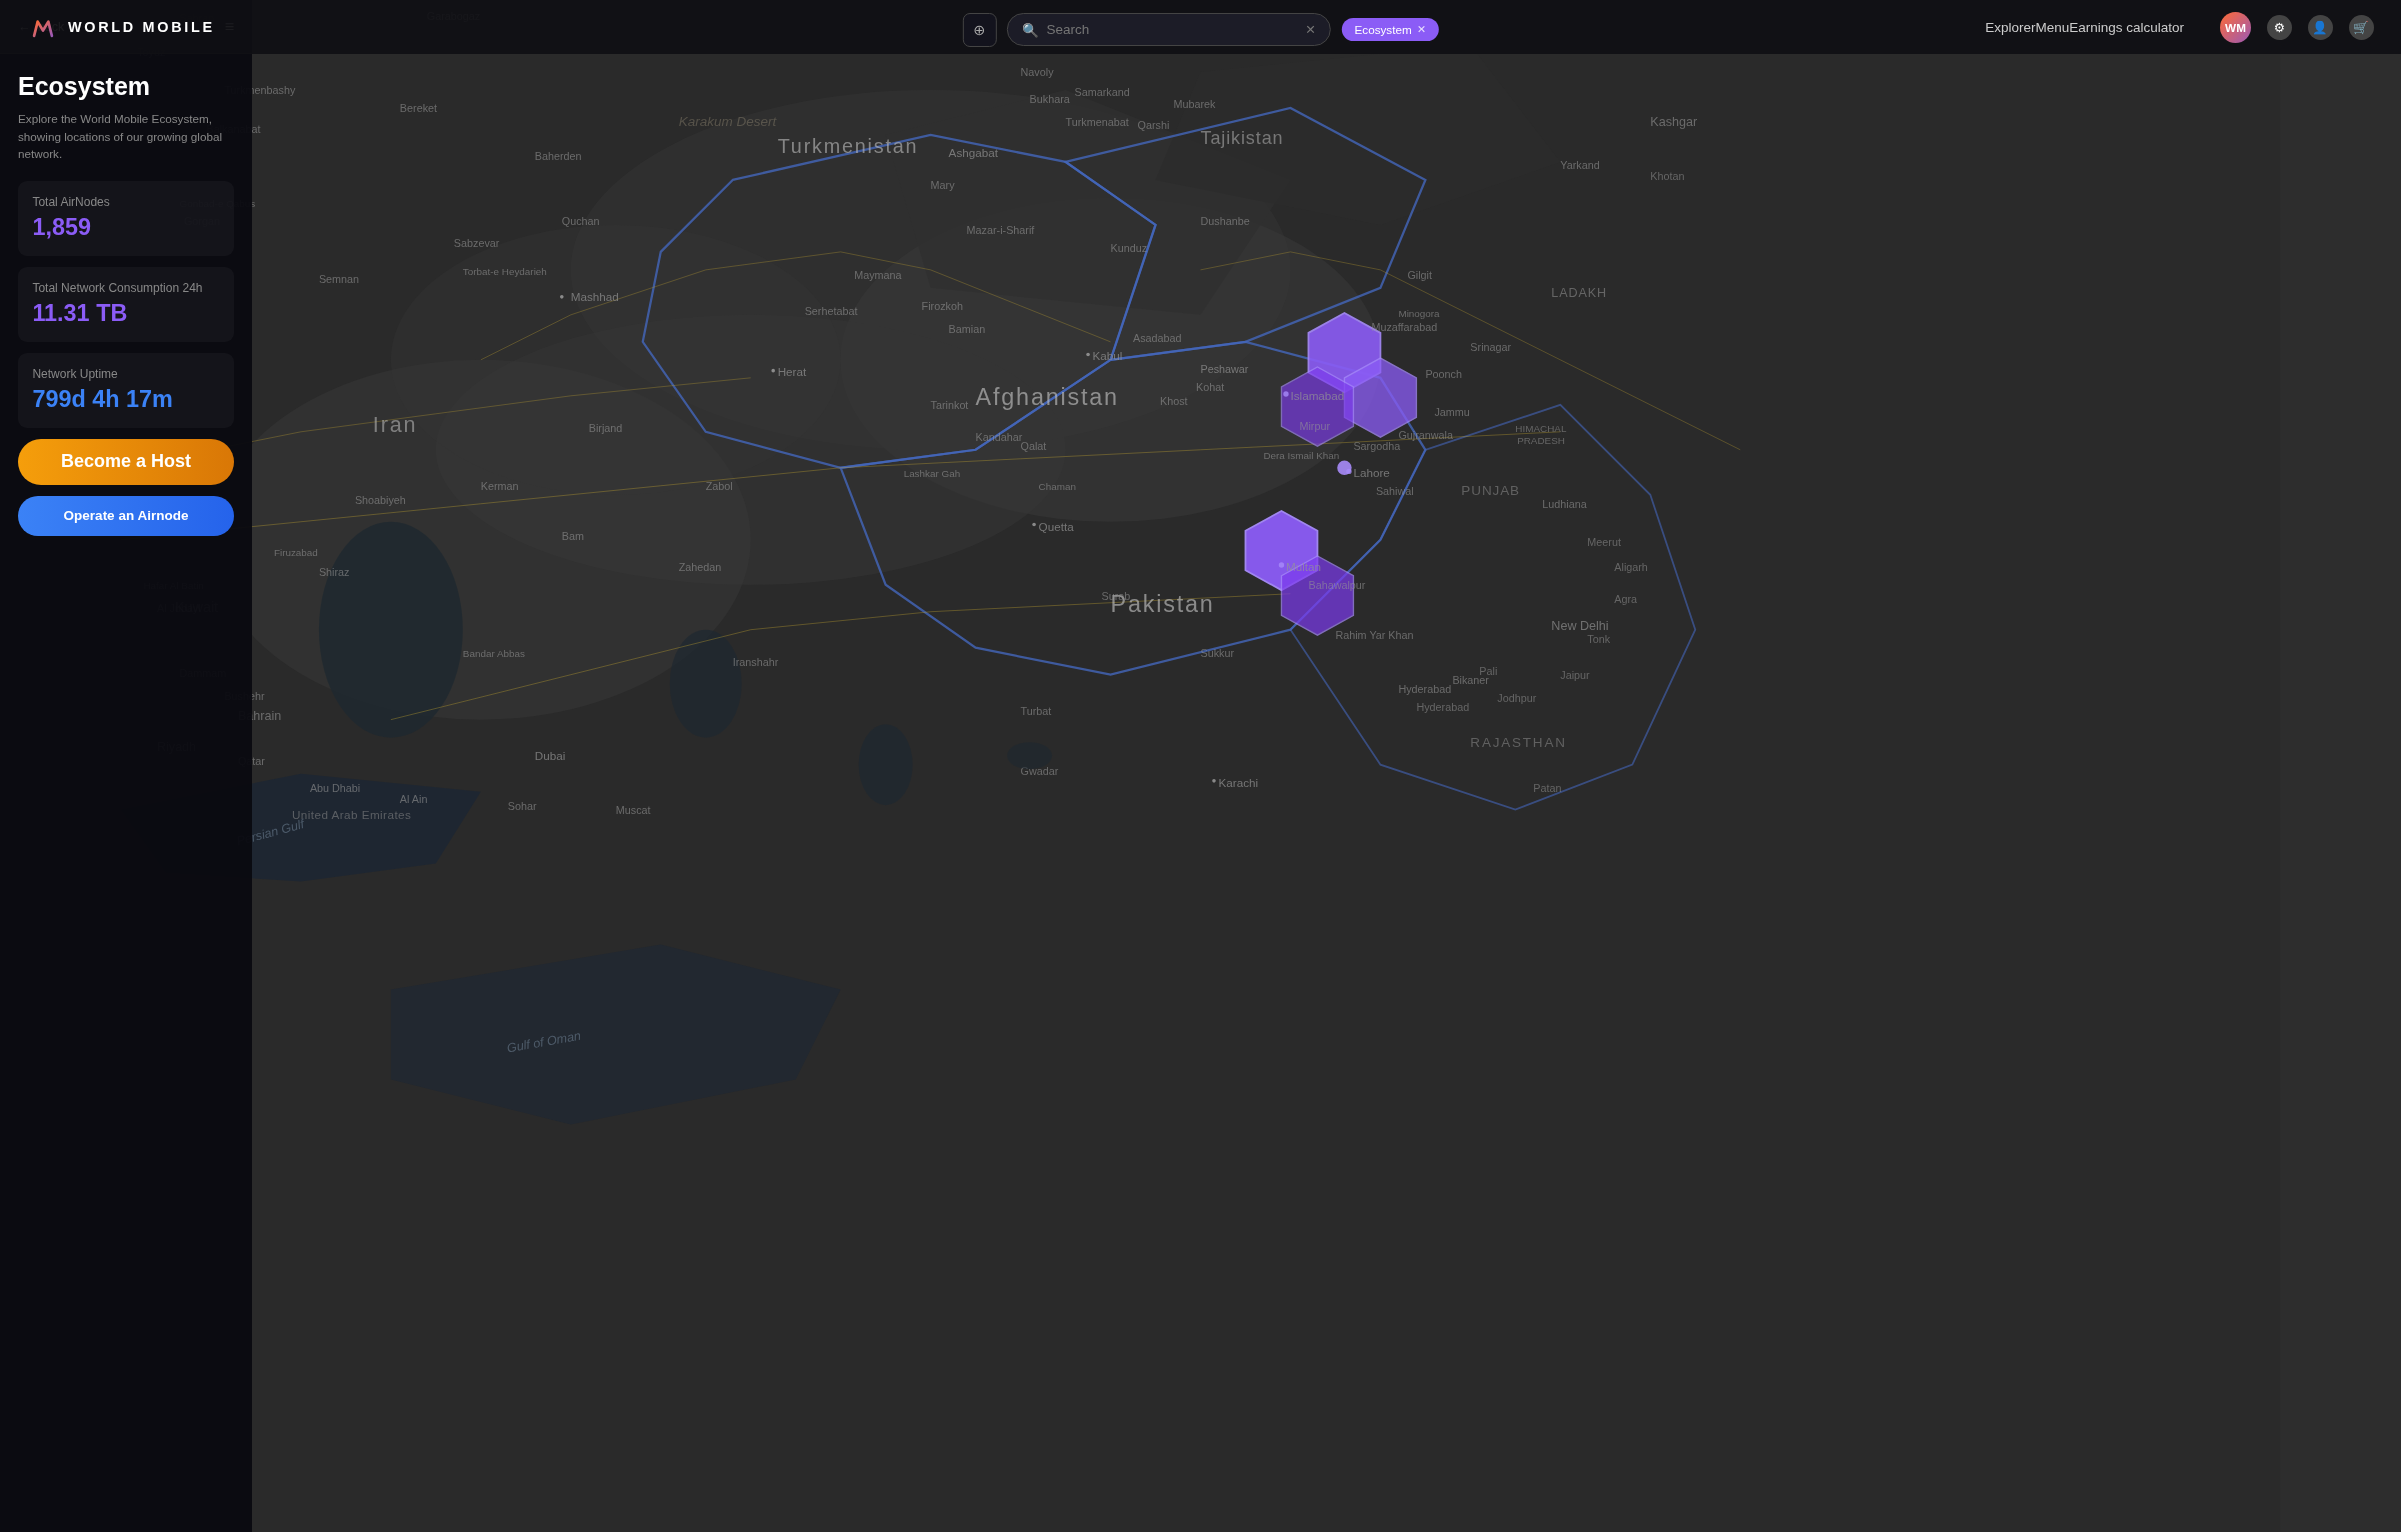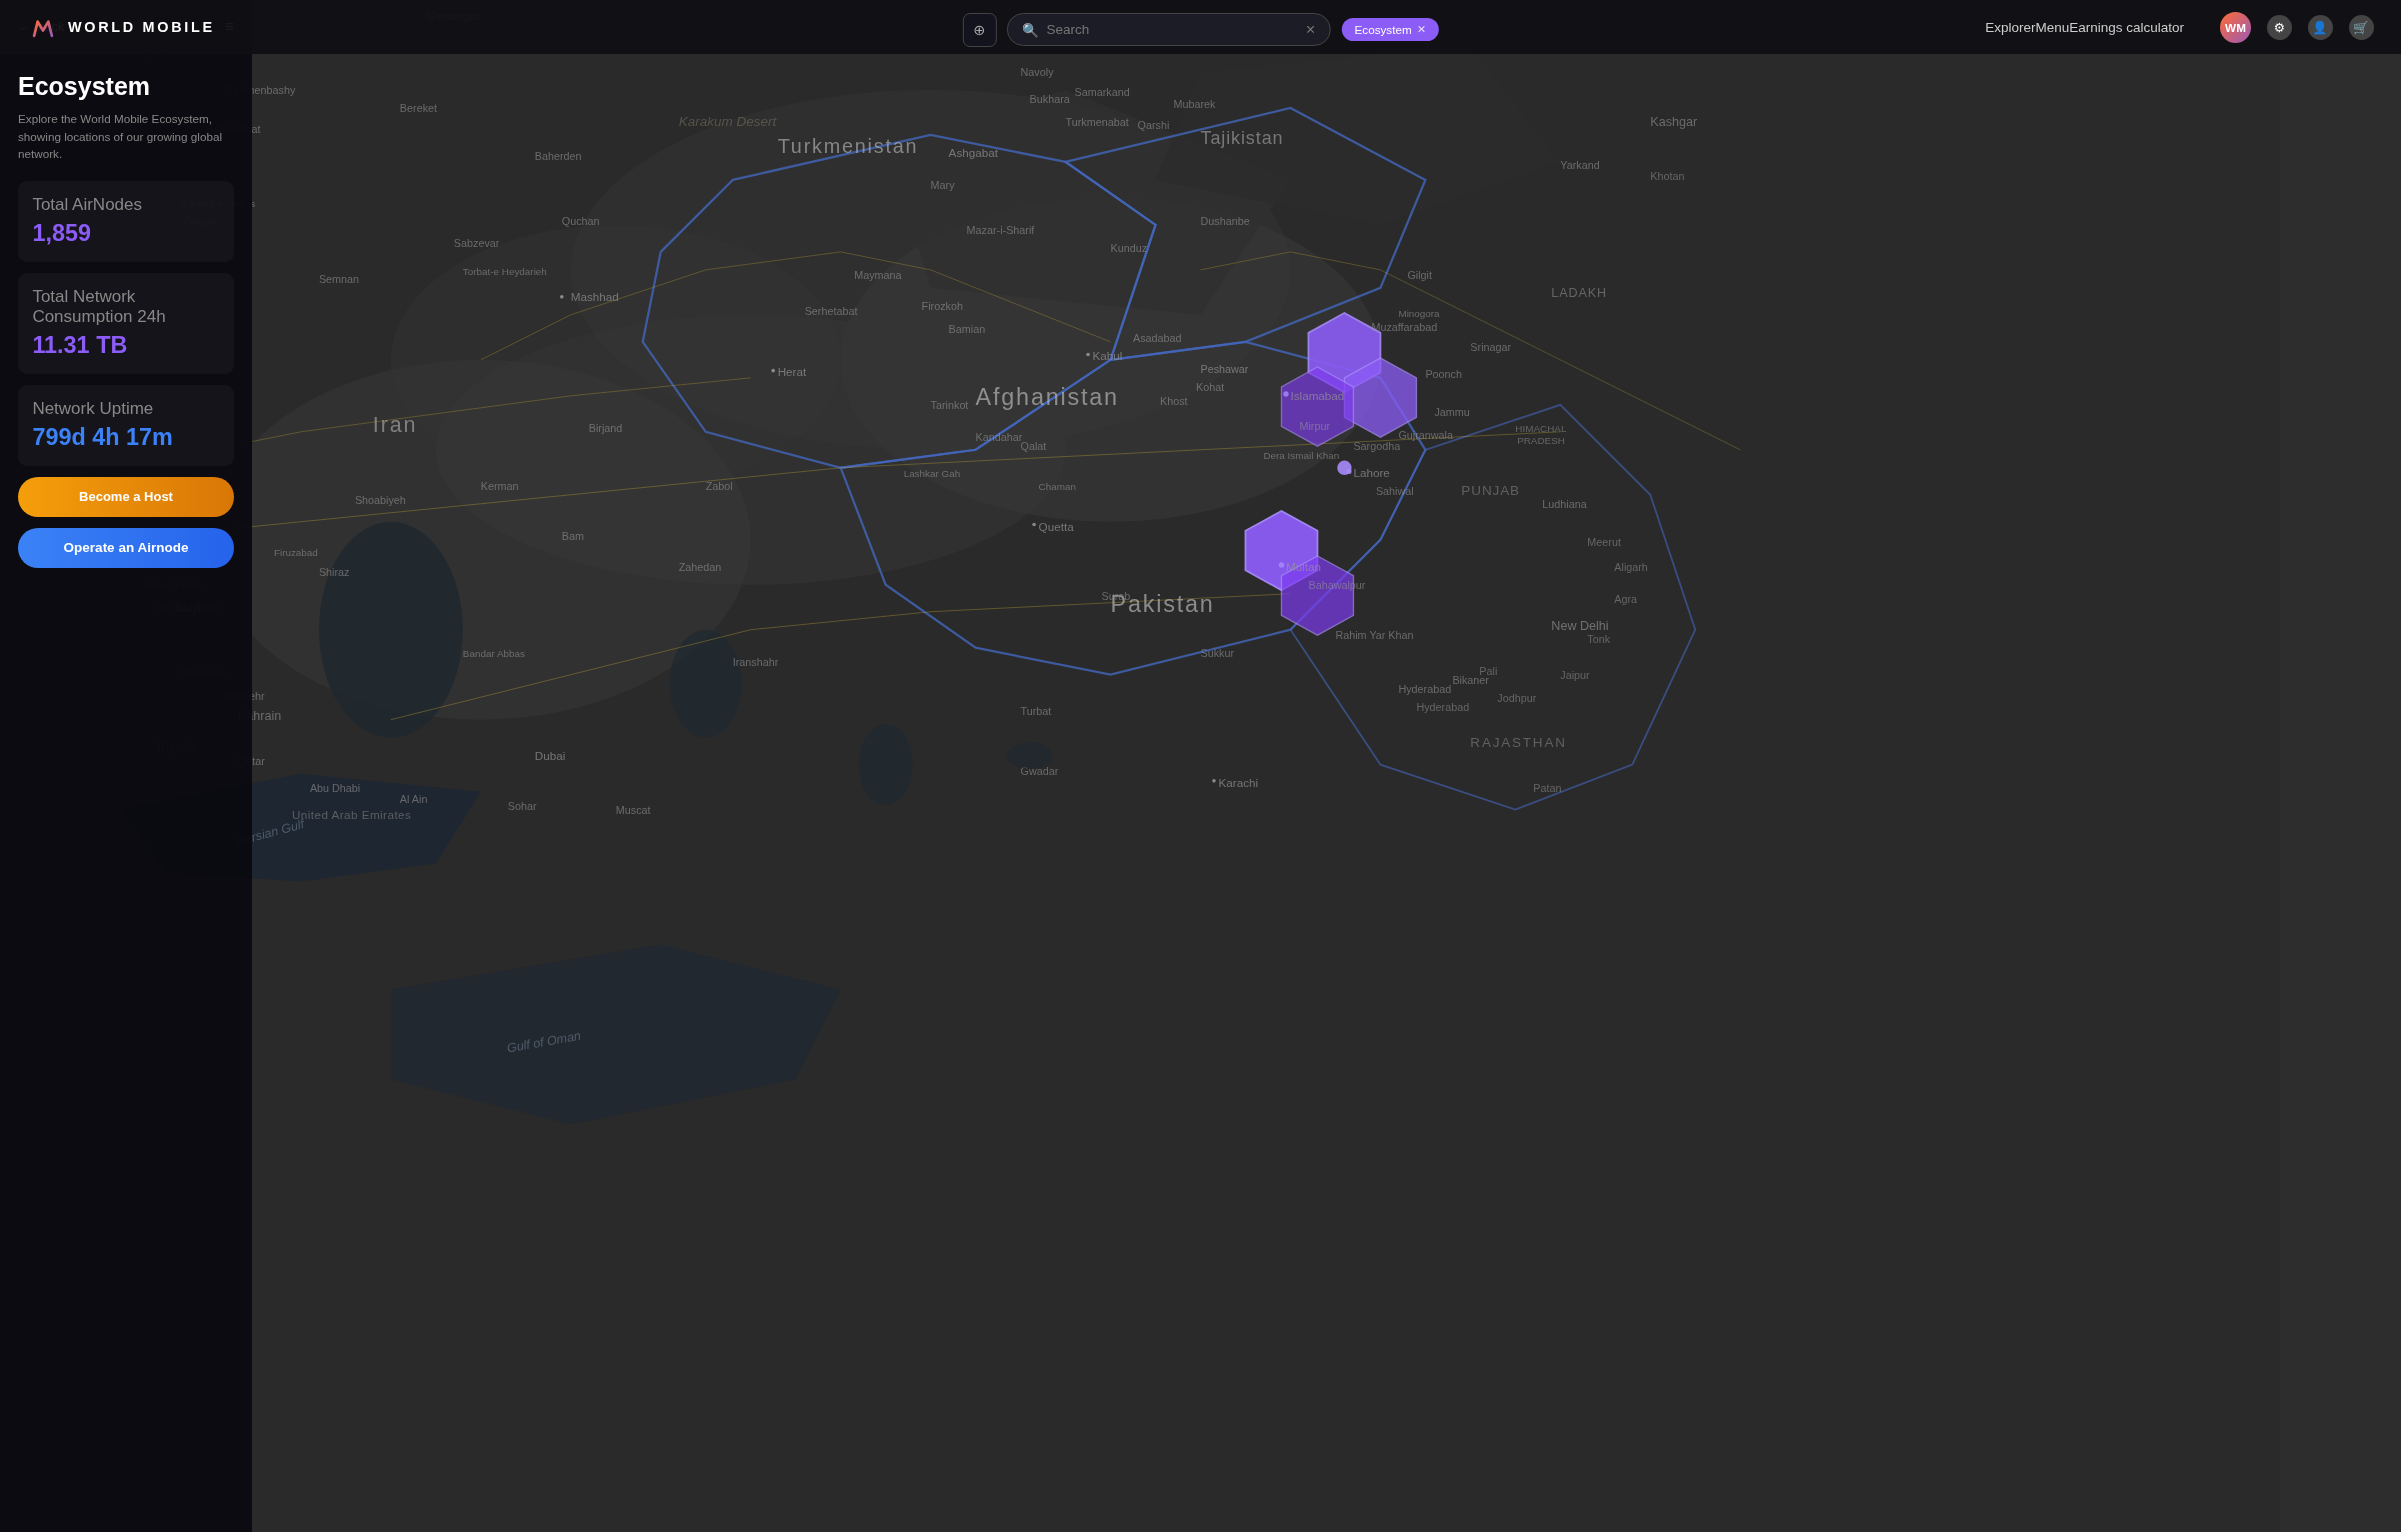--- a/index.html
+++ b/index.html
@@ -183,42 +183,42 @@
     }
 
     .stat-card {
       background: rgba(255,255,255,0.04);
       border-radius: 9px;
       padding: 14.4px;
       margin-bottom: 10.8px;
     }
 
     .stat-label {
-      font-size: 17px;
+      font-size: 12px;
       color: #888;
       margin-bottom: 5.4px;
     }
 
     .stat-value {
       font-size: 23.4px;
       font-weight: 700;
       color: #9b59b6;
     }
 
     .stat-value.purple { color: #8b5cf6; }
     .stat-value.blue { color: #3b82f6; }
 
     .btn-become-host {
       width: 100%;
       padding: 12.6px;
       background: linear-gradient(90deg, #f59e0b, #d97706);
       color: white;
       border: none;
       border-radius: 27px;
-      font-size: 13px;
+      font-size: 18px;
       font-weight: 600;
       cursor: pointer;
       margin-bottom: 10.8px;
     }
 
     .btn-operate {
       width: 100%;
       padding: 12.6px;
       background: linear-gradient(90deg, #3b82f6, #2563eb);
       color: white;

